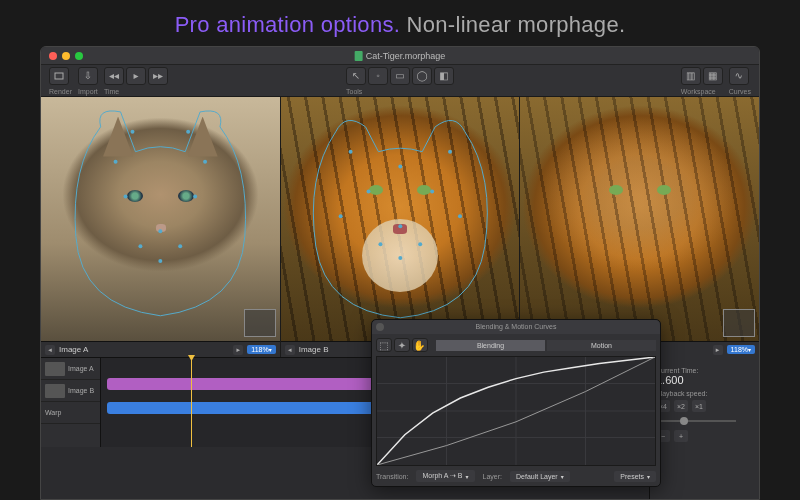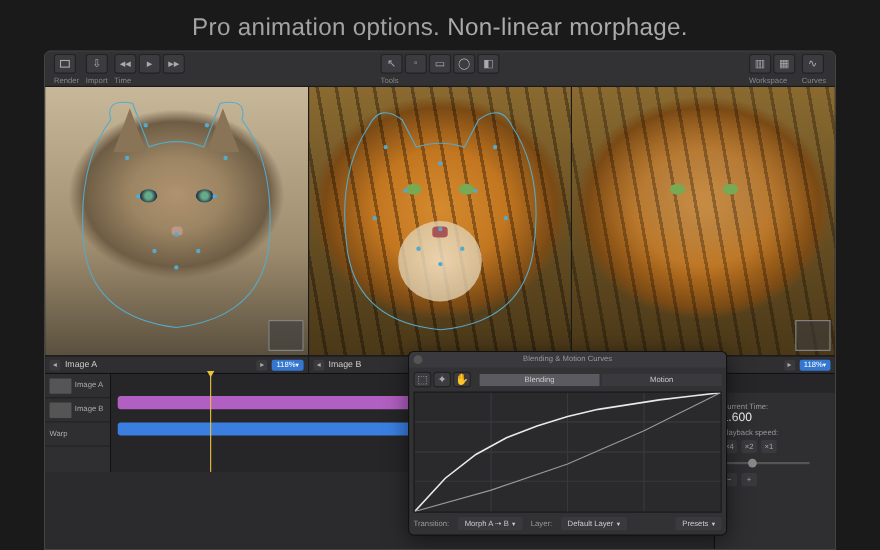--- a/index.html
+++ b/index.html
@@ -1,18 +1,18 @@
 <!DOCTYPE html>
 <html><head>
 <meta charset="utf-8">
 <style>
 * { box-sizing: border-box; margin: 0; padding: 0; }
 body { background: #1a1a1a; font-family: -apple-system, "Helvetica Neue", Arial, sans-serif; width: 800px; height: 500px; overflow: hidden; color: #ccc; font-size: 9px; }
 .headline { text-align: center; padding: 12px 0 10px; font-size: 22px; color: #aaa; font-weight: 300; letter-spacing: 0.3px; }
-.headline .strong { color: #a3a3a3; }
+.headline .strong { color: #8b5cf6; }
 .window { position: absolute; left: 40px; right: 40px; top: 46px; bottom: 0; background: #2b2b2e; border: 1px solid #444; border-radius: 6px 6px 0 0; overflow: hidden; }
 .titlebar { height: 18px; background: #38383b; border-bottom: 1px solid #222; position: relative; display: flex; align-items: center; }
 .traffic { display: flex; gap: 5px; padding-left: 8px; }
 .traffic span { width: 8px; height: 8px; border-radius: 50%; display: block; }
 .t-close { background: #ff5f57; } .t-min { background: #febc2e; } .t-max { background: #28c840; }
 .doc { position: absolute; left: 50%; transform: translateX(-50%); color: #bbb; font-size: 9px; display: flex; align-items: center; gap: 3px; }
 .doc-icon { width: 8px; height: 10px; background: #4a6; border-radius: 1px; }
 .toolbar { height: 32px; background: #323235; border-bottom: 1px solid #1a1a1a; display: flex; align-items: center; padding: 0 8px; position: relative; }
 .tb-group { display: flex; gap: 2px; align-items: flex-start; flex-direction: column; }
 .tb-row { display: flex; gap: 2px; }
@@ -91,20 +91,31 @@
 .vp.morf .eye.l{left:37%} .vp.morf .eye.r{right:37%}
 </style>
 </head>
 <body>
 
 <div class="headline">
   <span class="strong">Pro animation options.</span><span> Non-linear morphage.</span>
 </div>
 
 <div class="window">
+  <div class="titlebar">
+    <div class="traffic">
+      <span class="t-close"></span>
+      <span class="t-min"></span>
+      <span class="t-max"></span>
+    </div>
+    <div class="doc">
+      <span class="doc-icon"></span>
+      <span>Cat-Tiger.morphage</span>
+    </div>
+  </div>
 
   <div class="toolbar">
     <div class="tb-group" style="margin-right:6px">
       <div class="tb-row">
         <div class="tb-btn">
             <svg width="10" height="10">
               <rect x="1" y="2" width="8" height="6" fill="none" stroke="#aaa"></rect>
             </svg>
           </div>
       </div>

